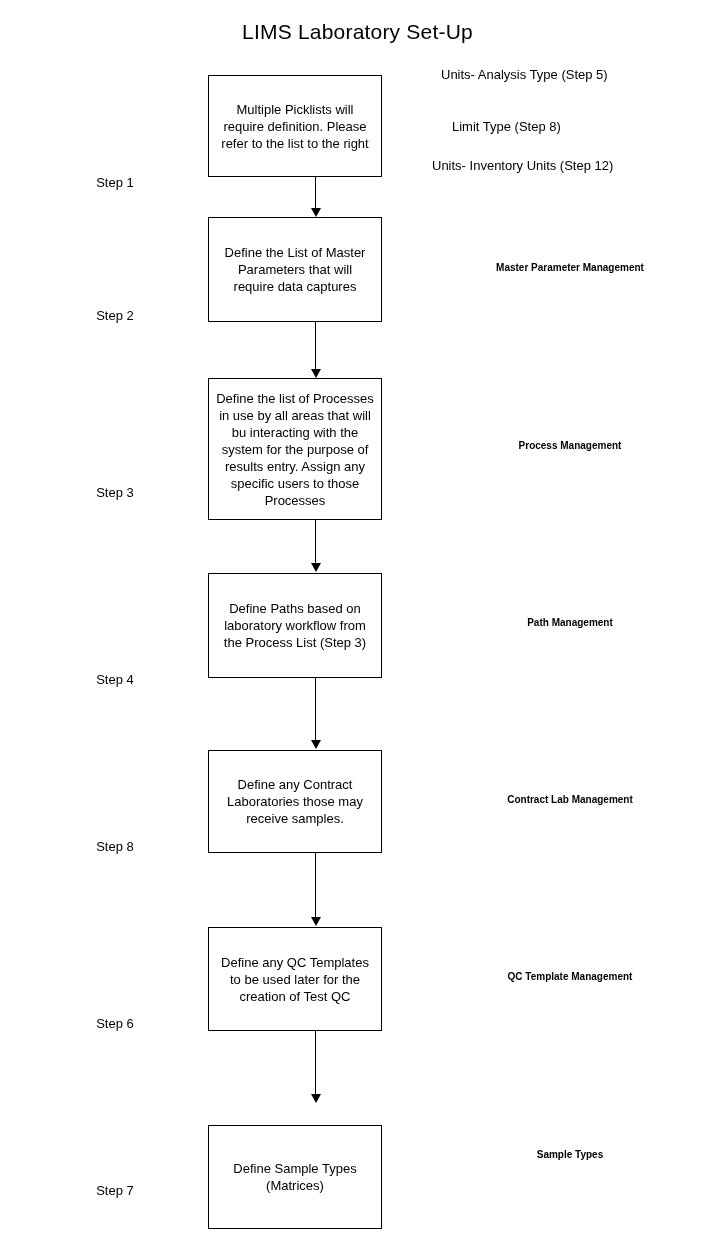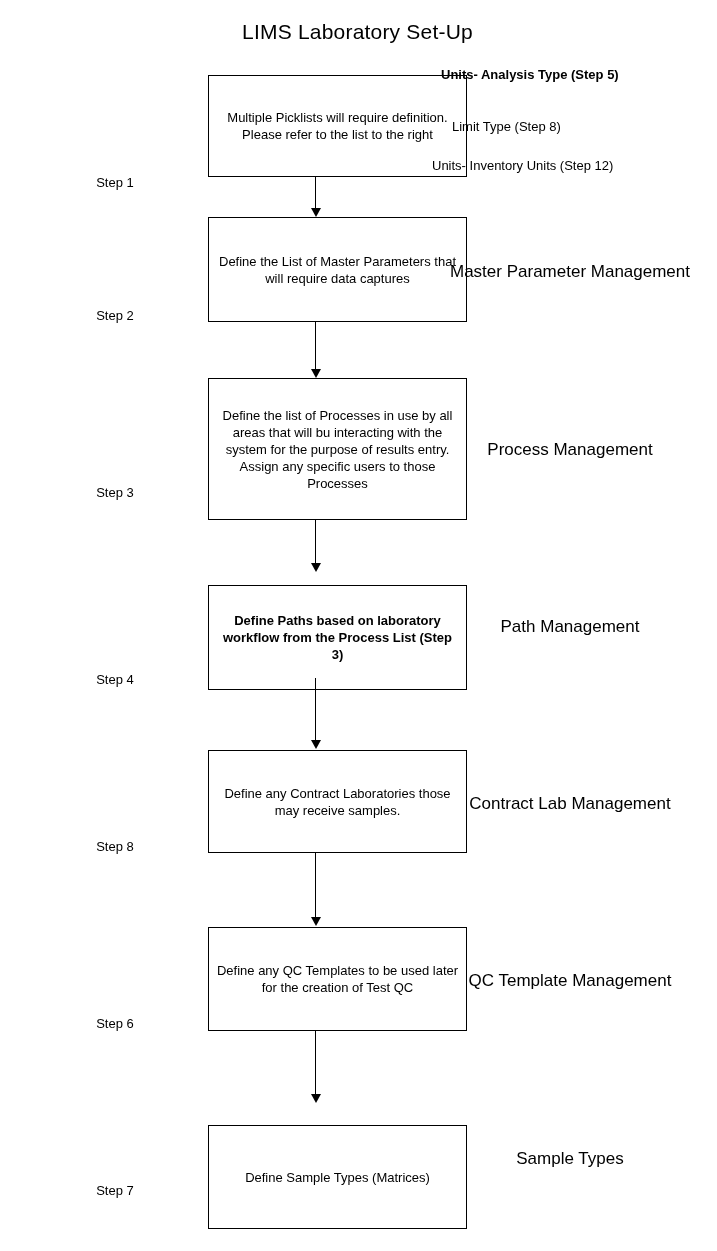--- a/index.html
+++ b/index.html
@@ -40,21 +40,21 @@
     width: 150px;
     text-align: center;
     font-size: 13px;
     color: #000;
     margin-top: 45px;
   }
 
   .step-box {
     position: absolute;
     left: 208px;
-    width: 259px;
+    width: 174px;
     box-sizing: border-box;
     border: 1px solid #000000;
     background: #ffffff;
     display: flex;
     align-items: center;
     justify-content: center;
   }
 
   .step-box-text {
     font-size: 13px;
@@ -62,22 +62,23 @@
     text-align: center;
     padding: 0 7px;
     color: #000;
   }
 
   .side-label {
     position: absolute;
     left: 430px;
     width: 280px;
     text-align: center;
-    font-size: 17px;
-    color: #000;
+    font-size: 10px;
+    color: #000;
+    font-weight: bold;
   }
 
   
   .connector {
     position: absolute;
     left: 315px;
   }
   .connector .conn-line {
     position: absolute;
     left: 0;
@@ -108,21 +109,21 @@
 
 <div id="diagram-title">LIMS Laboratory Set-Up</div>
 
 <div class="flow-row" style="top:75px;">
   <div class="step-label" style="top:55px;">Step 1</div>
   <div class="step-box" style="top:0px; height:102px;">
     <div class="step-box-text">Multiple Picklists will require definition. Please refer to the list to the right</div>
   </div>
 </div>
 
-<div class="picklist-note" style="top:67px; left:441px;font-weight:bold;">Units- Analysis Type (Step  5)</div>
+<div class="picklist-note" style="top:67px; left:441px;">Units- Analysis Type (Step  5)</div>
 <div class="picklist-note" style="top:119px; left:452px;">Limit Type (Step 8)</div>
 <div class="picklist-note" style="top:158px; left:432px;">Units- Inventory Units (Step 12)</div>
 
 <div class="connector" style="top:177px; height:40px;">
   <div class="conn-line" style="height:31px;"></div>
   <div class="conn-head" style="top:31px;"></div>
 </div>
 
 <div class="flow-row" style="top:217px;">
   <div class="step-label" style="top:46px;">Step 2</div>
@@ -145,21 +146,21 @@
   <div class="side-label" style="top:62px;">Process Management</div>
 </div>
 
 <div class="connector" style="top:520px; height:53px;">
   <div class="conn-line" style="height:43px;"></div>
   <div class="conn-head" style="top:43px;"></div>
 </div>
 
 <div class="flow-row" style="top:573px;">
   <div class="step-label" style="top:54px;">Step 4</div>
-  <div class="step-box" style="top:12px; height:105px;font-weight:bold;">
+  <div class="step-box" style="top:0px; height:105px;">
     <div class="step-box-text">Define Paths based on laboratory workflow from the Process List (Step 3)</div>
   </div>
   <div class="side-label" style="top:44px;">Path Management</div>
 </div>
 
 <div class="connector" style="top:678px; height:72px;">
   <div class="conn-line" style="height:62px;"></div>
   <div class="conn-head" style="top:62px;"></div>
 </div>
 

